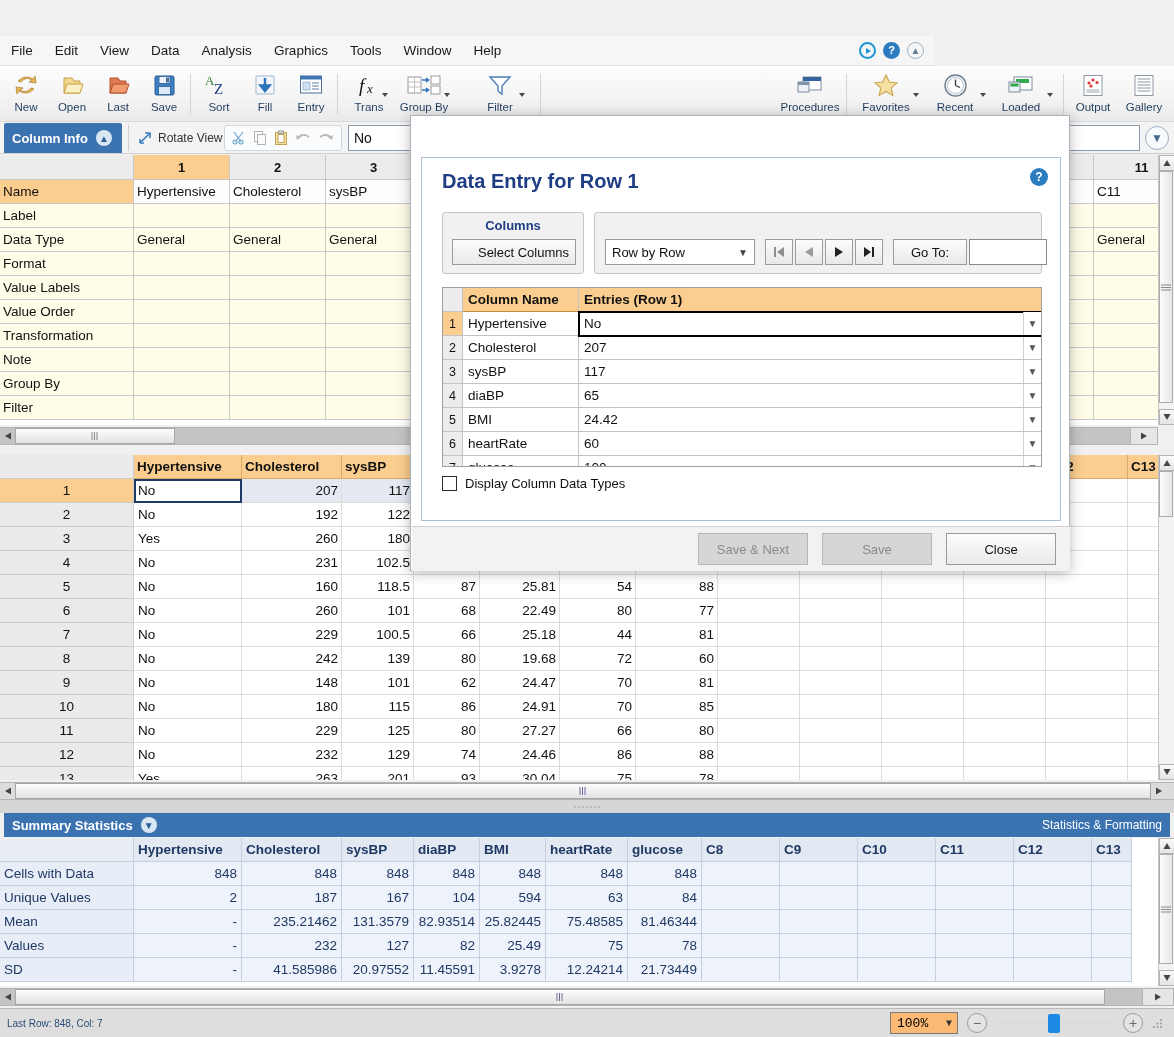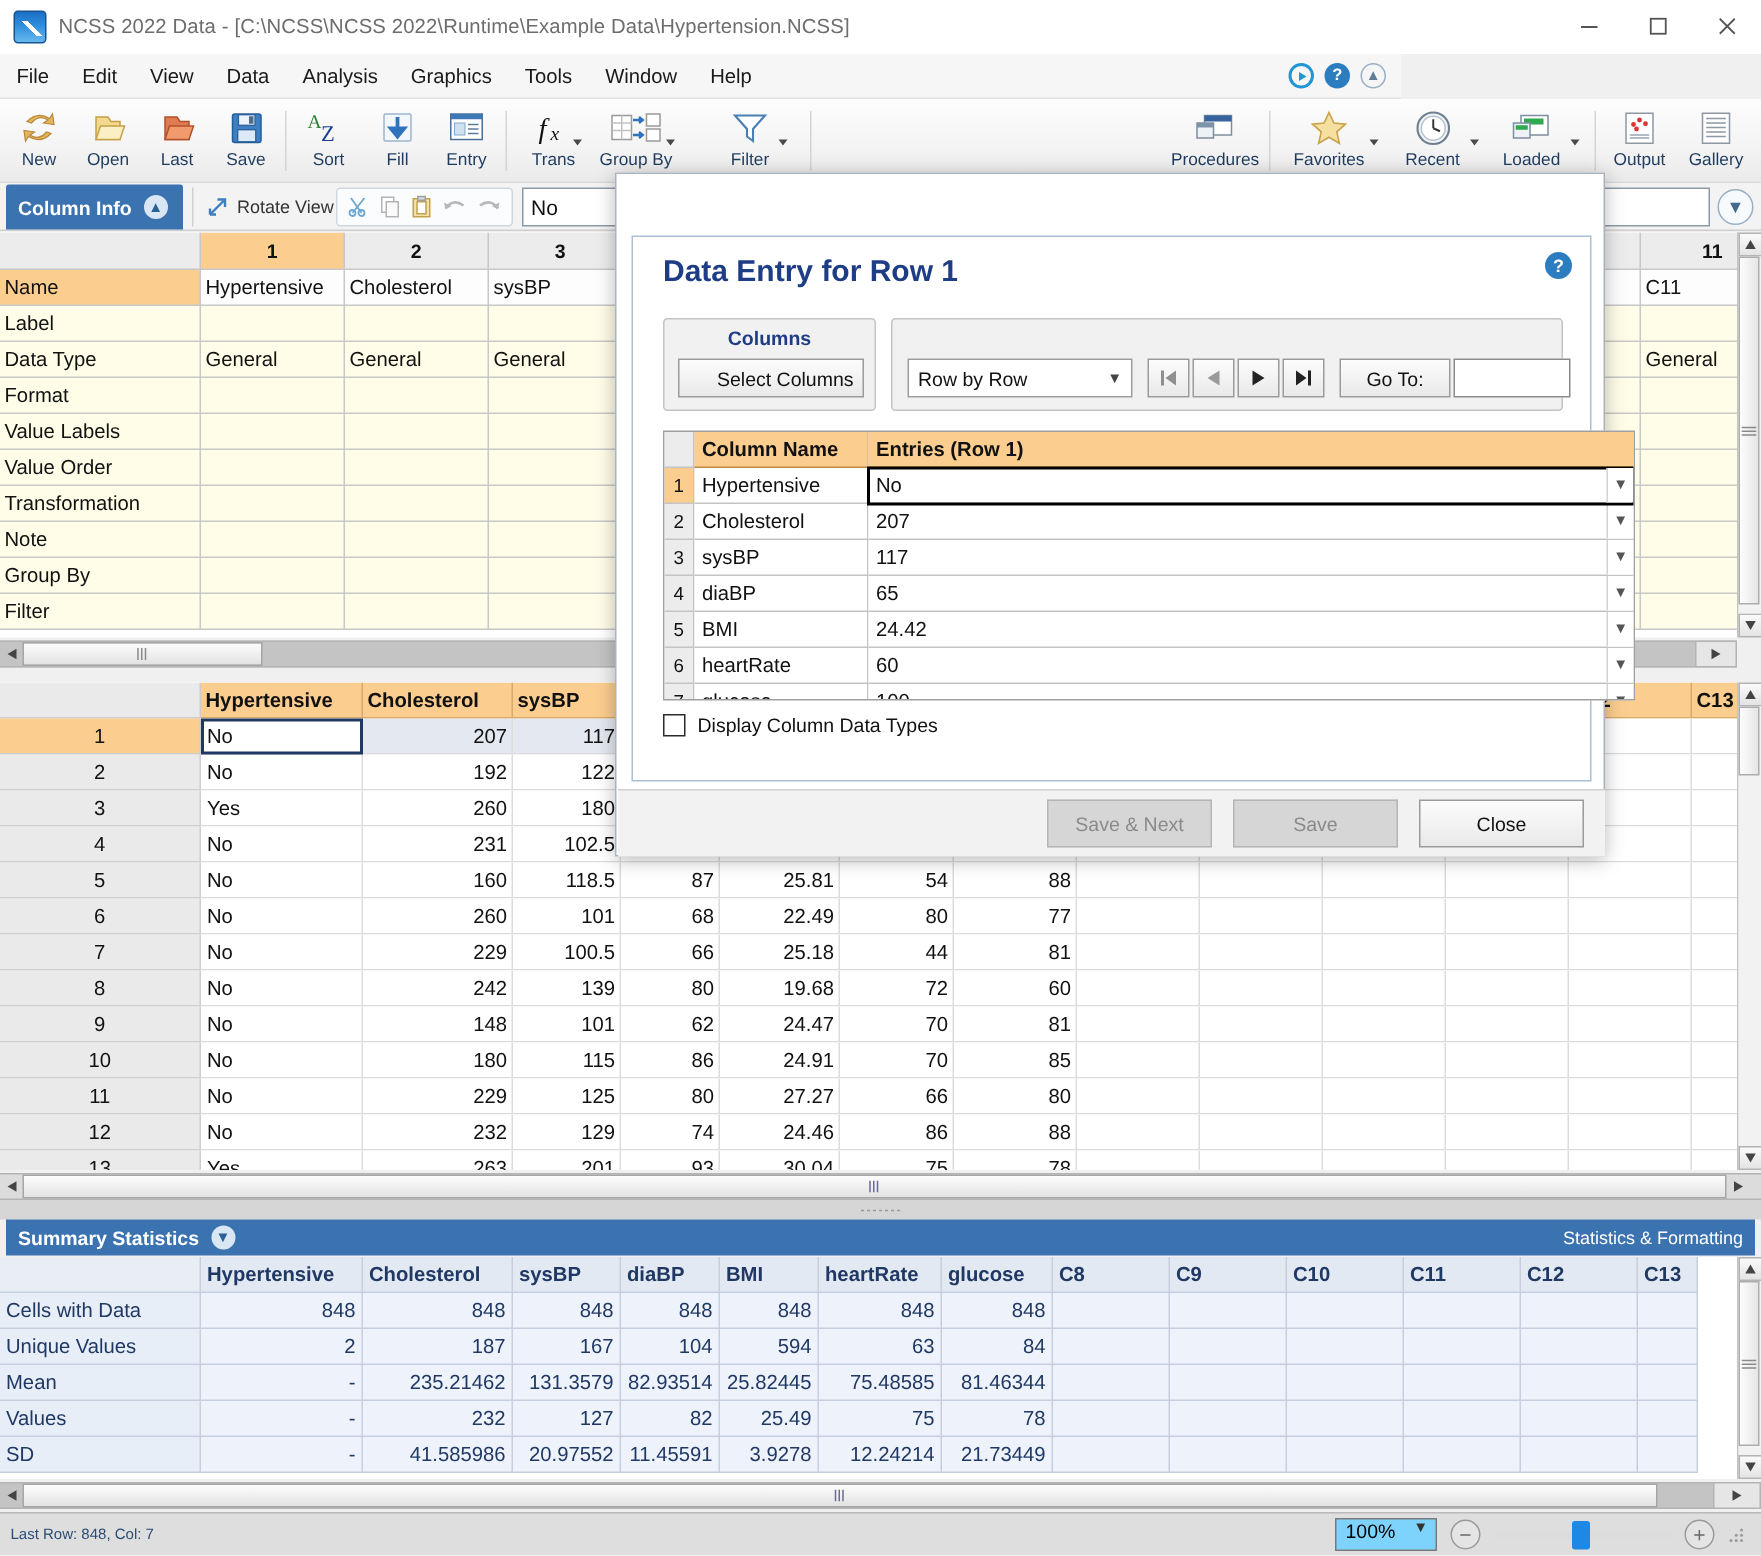--- a/index.html
+++ b/index.html
@@ -188,22 +188,22 @@
 
   
   .statusbar {
     position:absolute; left:0; top:1008px; width:1174px; height:29px;
     background:#dedede; border-top:1px solid #b9b9b9;
     display:flex; align-items:center;
   }
   .sb-text { color:#2b4d75; font-size:10px; padding-left:7px; }
   .sb-right { margin-left:auto; display:flex; align-items:center; gap:9px; padding-right:10px; }
   .zoom-sel {
-    width:68px; height:22px; border:1px solid #7a7a7a; background:#7dd3fc;
-    display:flex; align-items:flex-start; padding-left:6px; font-size:13px; color:#000;
+    width:68px; height:22px; border:1px solid #7a7a7a; background:#fdba74;
+    display:flex; align-items:center; padding-left:6px; font-size:13px; color:#000;font-family:Liberation Mono, monospace;
   }
   .zoom-btn { width:20px;height:20px;border-radius:50%; border:1.5px solid #9a9a9a; color:#6a6a6a;
               display:flex; align-items:center; justify-content:center; font-size:14px; background:#e4e4e4;}
   .zoom-track { width:118px; height:5px; background:#dcdcdc; border-radius:3px; position:relative; }
   .zoom-thumb { position:absolute; left:52px; top:-7px; width:12px; height:19px; background:#1e88e5; border-radius:2px;}
 
   
   .dlg {
     position:absolute; left:410px; top:115px; width:660px; height:456px;
     background:#fff; border:1px solid #a9b4bf;
@@ -237,21 +237,21 @@
     display:flex; align-items:center; padding-left:6px;
   }
   .sel-arrow { margin-left:auto; margin-right:6px; color:#444; font-size:10px; }
   .nav-btn {
     width:28px; height:26px; background:linear-gradient(180deg,#fcfcfc,#e9e9e9);
     border:1px solid #9b9b9b; display:flex; align-items:center; justify-content:center;
   }
   .txtbox { background:#fff; border:1px solid #8a8a8a; }
 
   
-  .dgrid { position:absolute; left:20px; top:129px; width:648px; height:180px;
+  .dgrid { position:absolute; left:20px; top:129px; width:600px; height:180px;
            border:1px solid #9f9f9f; background:#fff; overflow:hidden;}
   .dgr { display:flex; height:24px; }
   .dg-num { width:20px; min-width:20px; background:#ececec; border-right:1px solid #c4c4c4;
             border-bottom:1px solid #c4c4c4; font-size:12.5px; color:#111;
             display:flex; align-items:center; justify-content:center; }
   .dg-num.sel { background:#fbce8f; }
   .dg-name { width:116px; min-width:116px; background:#fff; border-right:1px solid #c4c4c4;
              border-bottom:1px solid #c4c4c4; font-size:13.5px; color:#111;
              display:flex; align-items:center; padding-left:5px; }
   .dg-name.hdr { background:#fbce8f; font-weight:bold; font-size:13.5px; border-bottom:1px solid #c08b3e;}
@@ -272,42 +272,20 @@
     background:#f2f2f2; border-top:1px solid #d0d0d0;
     display:flex; align-items:center; justify-content:flex-end; padding-right:14px; gap:14px;
   }
   .foot-btn { width:110px; height:32px; }
 </style>
 </head>
 <body>
 
 <div id="app">
 
-  <div class="titlebar">
-    <div class="tb-icon"></div>
-    <div class="tb-title">NCSS 2022 Data - [C:\NCSS\NCSS 2022\Runtime\Example Data\Hypertension.NCSS]</div>
-    <div class="tb-btns">
-      <div class="tb-btn">
-        <svg width="13" height="13" viewBox="0 0 13 13">
-            <line x1="1" y1="7" x2="12" y2="7" stroke="#555" stroke-width="1.2"></line>
-          </svg>
-      </div>
-      <div class="tb-btn">
-        <svg width="13" height="13" viewBox="0 0 13 13">
-            <rect x="1.5" y="1.5" width="10" height="10" fill="none" stroke="#555" stroke-width="1.2"></rect>
-          </svg>
-      </div>
-      <div class="tb-btn">
-        <svg width="13" height="13" viewBox="0 0 13 13">
-            <line x1="1.5" y1="1.5" x2="11.5" y2="11.5" stroke="#555" stroke-width="1.2"></line>
-            <line x1="11.5" y1="1.5" x2="1.5" y2="11.5" stroke="#555" stroke-width="1.2"></line>
-          </svg>
-      </div>
-    </div>
-  </div>
 
   <div class="menubar">
     <div class="menu-item">File</div>
     <div class="menu-item">Edit</div>
     <div class="menu-item">View</div>
     <div class="menu-item">Data</div>
     <div class="menu-item">Analysis</div>
     <div class="menu-item">Graphics</div>
     <div class="menu-item">Tools</div>
     <div class="menu-item">Window</div>

